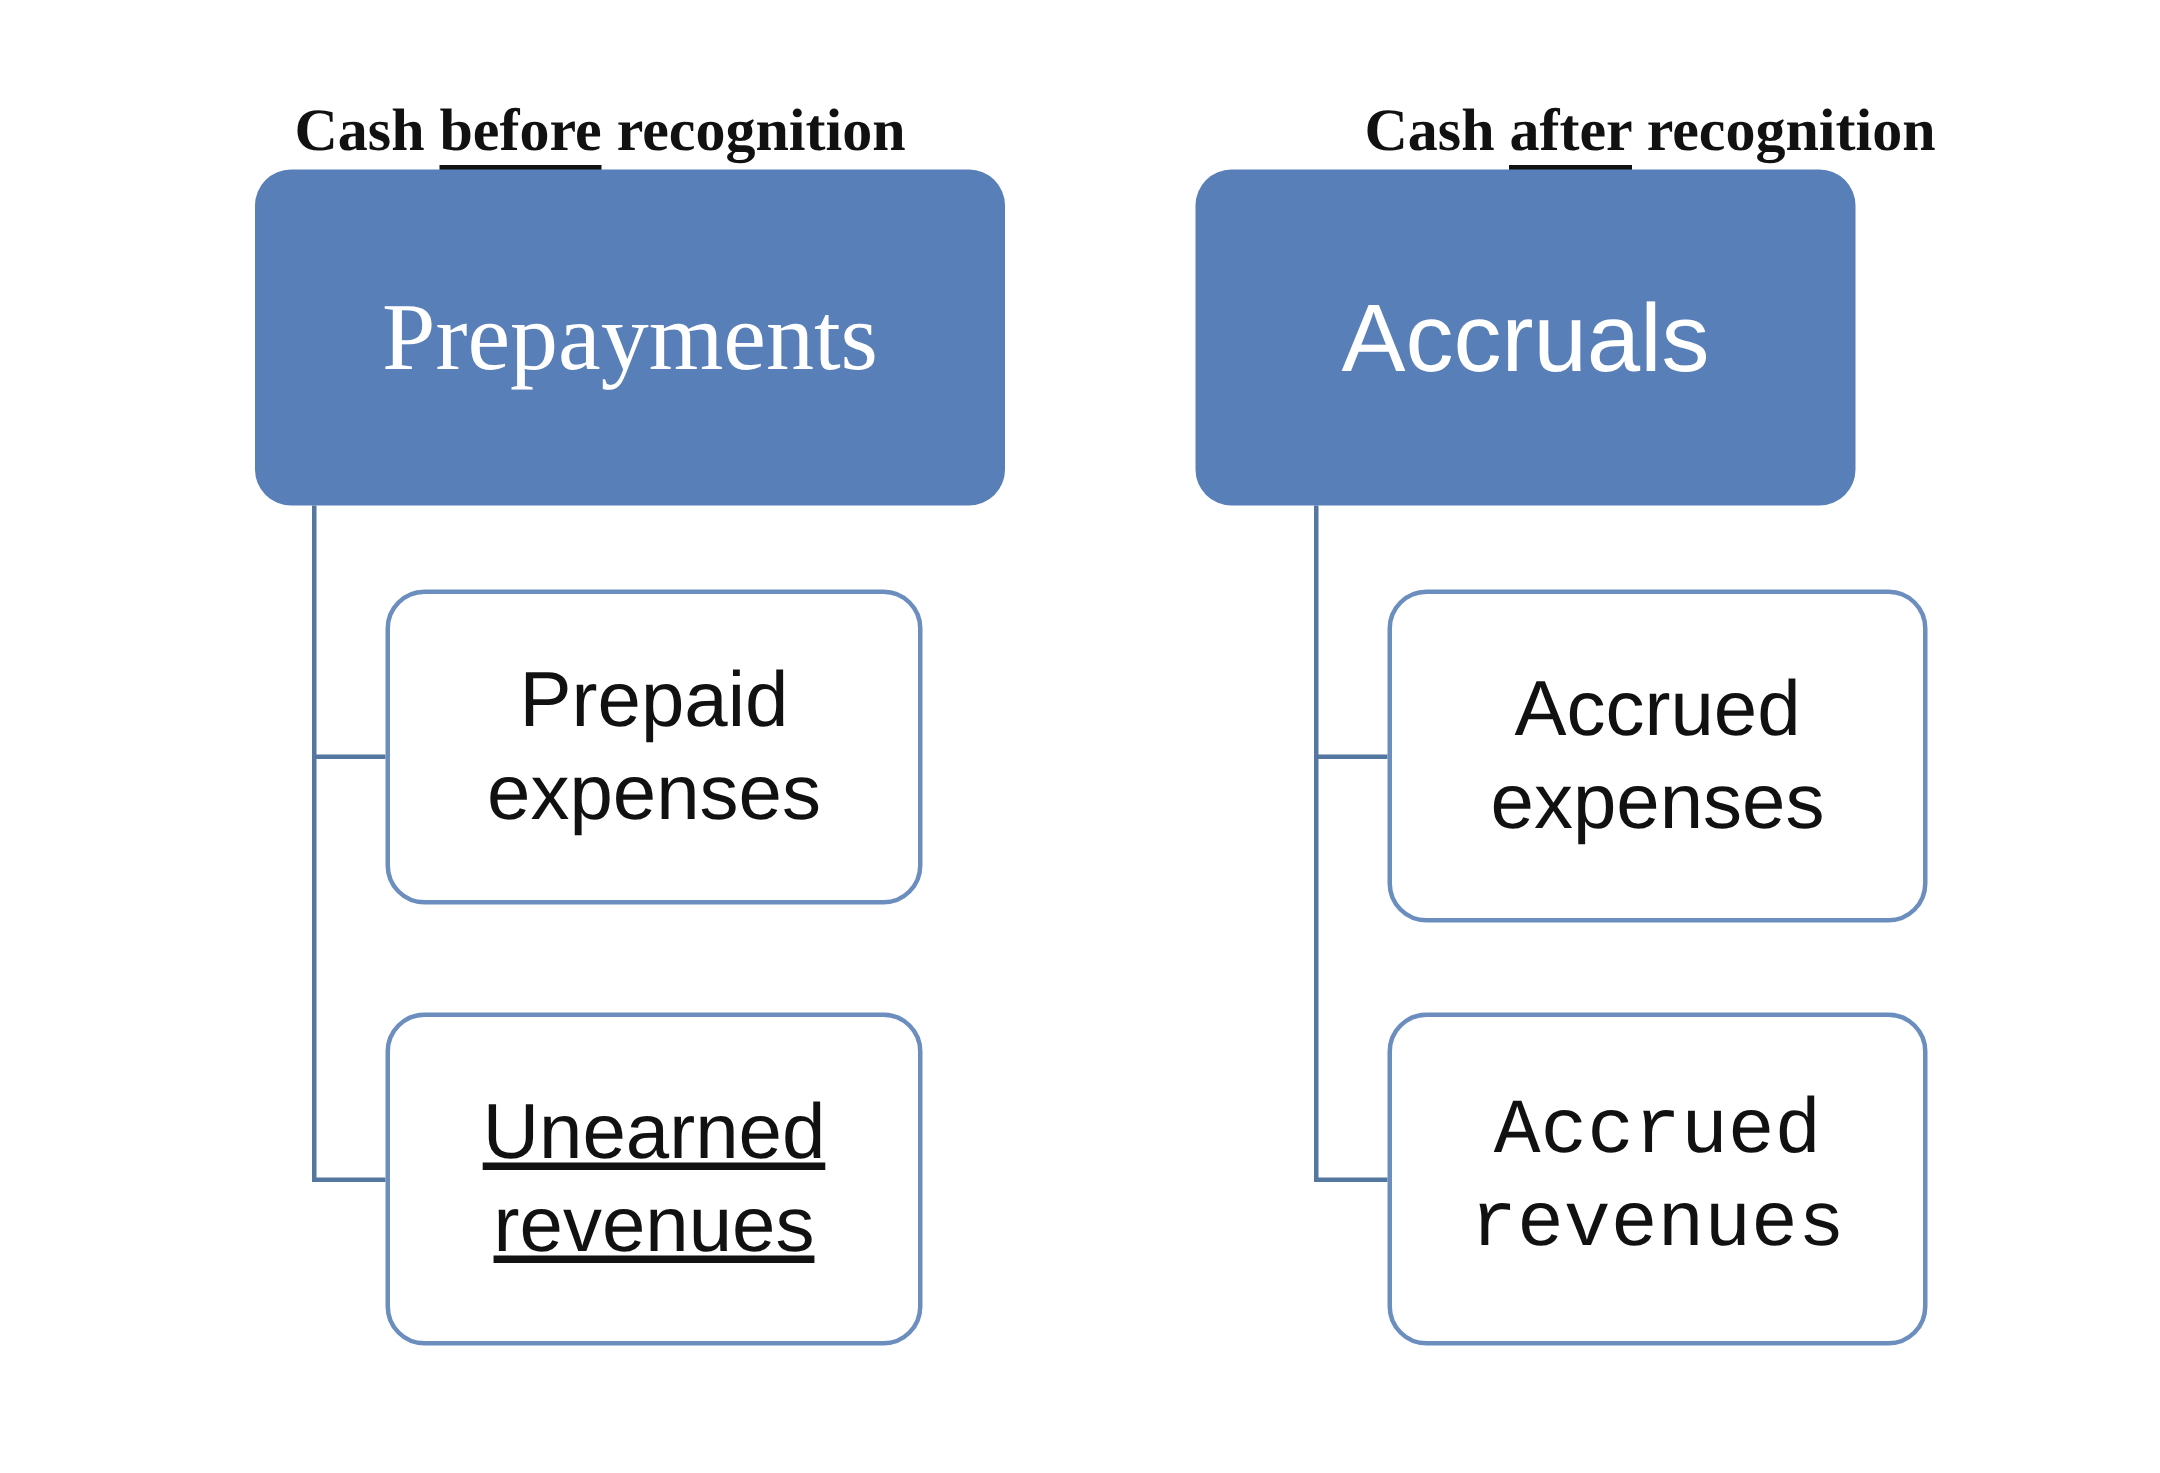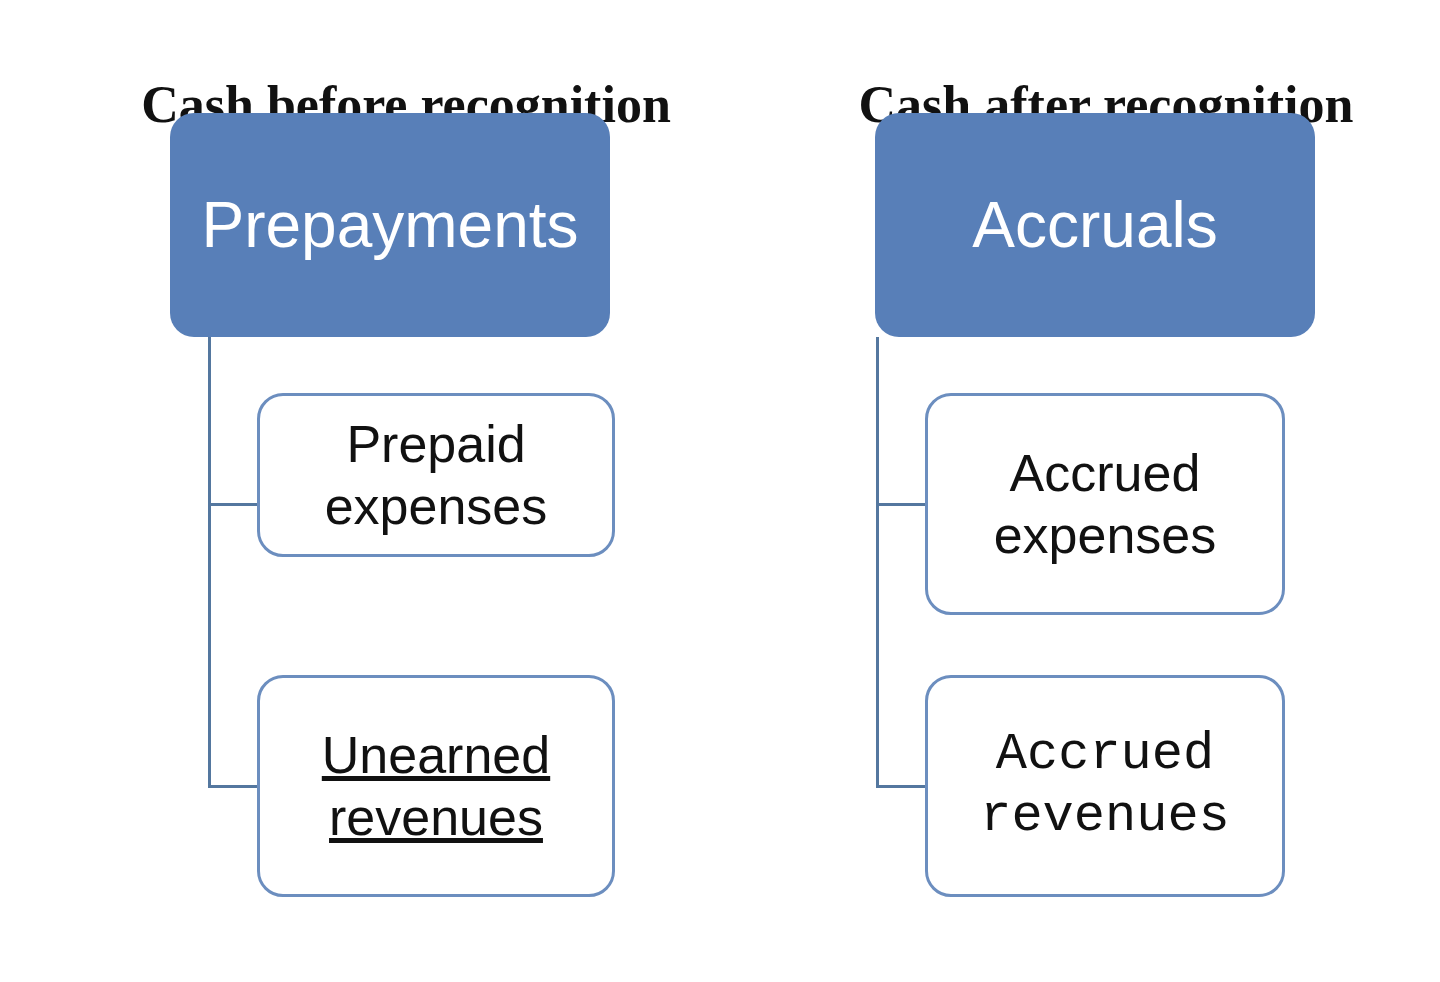--- a/index.html
+++ b/index.html
@@ -12,21 +12,21 @@
     width: 1440px;
     height: 982px;
     background: #ffffff;
     overflow: hidden;
     font-family: "Liberation Sans", sans-serif;
   }
   .abs { position: absolute; }
   .title {
     font-family: "Liberation Serif", serif;
     font-weight: bold;
-    font-size: 52px;
+    font-size: 40px;
     color: #111111;
     text-align: center;
     white-space: pre;
     letter-spacing: 0px;
   }
   .title .u {
     border-bottom: 5px solid #111111;
     padding-bottom: 1px;
   }
   .parent-box {
@@ -59,41 +59,41 @@
 </style>
 </head>
 <body>
 
 <div class="canvas">
 
   <div class="abs title" style="left:60px; top:16px; width:640px;">
     <span>Cash </span><span class="u">before</span><span> recognition</span>
   </div>
 
-  <div class="abs parent-box" style="left:170px; top:113px; width:440px; height:224px;">
+  <div class="abs parent-box" style="left:170px; top:113px; width:500px; height:224px;font-family:Liberation Serif, serif;">
     <span>Prepayments</span>
   </div>
 
   <div class="abs conn" style="left:208px; top:337px; width:3px; height:451px;"></div>
   <div class="abs conn" style="left:208px; top:503px; width:49px; height:3px;"></div>
   <div class="abs conn" style="left:208px; top:785px; width:49px; height:3px;"></div>
 
-  <div class="abs child-box" style="left:257px; top:393px; width:358px; height:164px;">
+  <div class="abs child-box" style="left:257px; top:393px; width:358px; height:210px;">
     <span>Prepaid expenses</span>
   </div>
 
   <div class="abs child-box" style="left:257px; top:675px; width:358px; height:222px;text-decoration:underline;">
     <span>Unearned revenues</span>
   </div>
 
   <div class="abs title" style="left:760px; top:16px; width:640px;">
     <span>Cash </span><span class="u">after</span><span> recognition</span>
   </div>
 
-  <div class="abs parent-box" style="left:875px; top:113px; width:440px; height:224px;text-align:center;">
+  <div class="abs parent-box" style="left:797px; top:113px; width:440px; height:224px;text-align:center;">
     <span>Accruals</span>
   </div>
 
   <div class="abs conn" style="left:876px; top:337px; width:3px; height:451px;"></div>
   <div class="abs conn" style="left:876px; top:503px; width:49px; height:3px;"></div>
   <div class="abs conn" style="left:876px; top:785px; width:49px; height:3px;"></div>
 
   <div class="abs child-box" style="left:925px; top:393px; width:360px; height:222px;">
     <span>Accrued expenses</span>
   </div>

